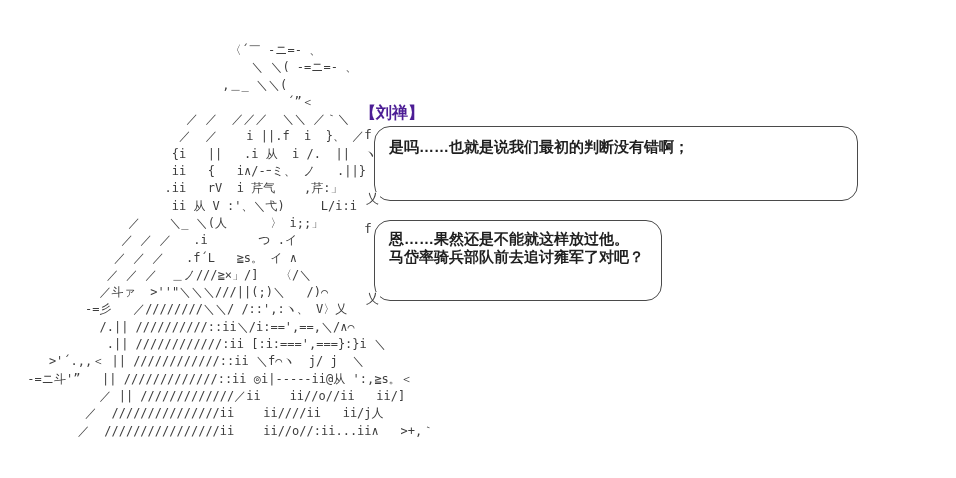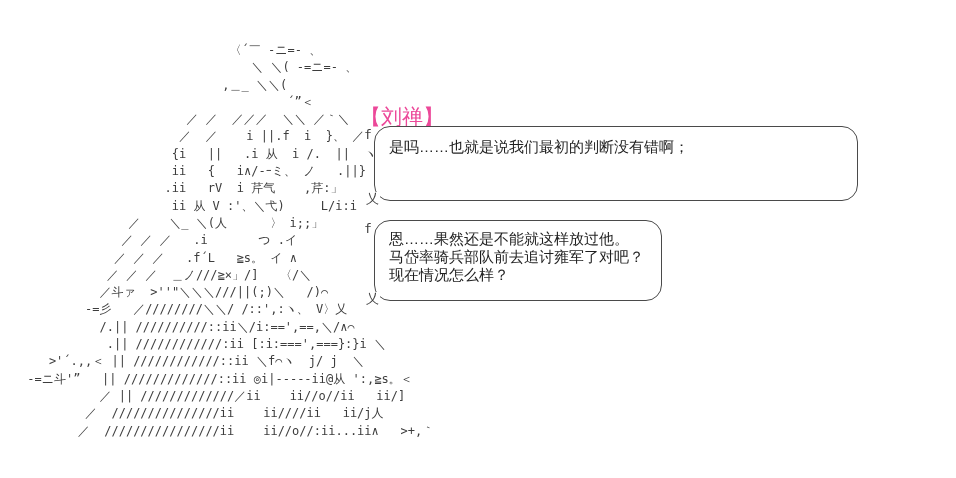--- a/index.html
+++ b/index.html
@@ -26,23 +26,24 @@
     line-height: 17.3px;
     color: #3d3d3d;
     white-space: pre;
     letter-spacing: 0;
   }
   
   #char-name {
     position: absolute;
     left: 360px;
     top: 103px;
-    font-size: 21px;
-    color: #ec4899;
+    font-size: 16px;
+    color: #4c1d95;
     white-space: nowrap;
+    font-weight: bold;
   }
   
   .bubble {
     position: absolute;
     border: 1px solid #4a4a4a;
     border-radius: 16px;
     background: #ffffff;
     box-sizing: border-box;
     color: #1f1f1f;
   }
@@ -57,20 +58,21 @@
     left: 374px;
     top: 220px;
     width: 288px;
     height: 81px;
     padding: 9px 10px 0 14px;
   }
   .bubble .line {
     font-size: 15px;
     line-height: 18px;
     white-space: nowrap;
+    font-weight: bold;
   }
   .corner-glyph {
     position: absolute;
     font-family: "DejaVu Sans Mono", "Liberation Mono", monospace;
     color: #3d3d3d;
     background: #ffffff;
     line-height: 1;
   }
   .corner-top {
     left: -12px;
@@ -120,16 +122,15 @@
     <span class="corner-glyph corner-top">f</span>
     <span class="corner-glyph corner-bottom">乂</span>
     <div class="line">是吗……也就是说我们最初的判断没有错啊；</div>
   </div>
 
   <div id="bubble-2" class="bubble">
     <span class="corner-glyph corner-top">f</span>
     <span class="corner-glyph corner-bottom">乂</span>
     <div class="line">恩……果然还是不能就这样放过他。</div>
     <div class="line">马岱率骑兵部队前去追讨雍军了对吧？</div>
-    <div class="line">现在情况怎么样？</div>
   </div>
 
 </div>
 
 </body></html>

